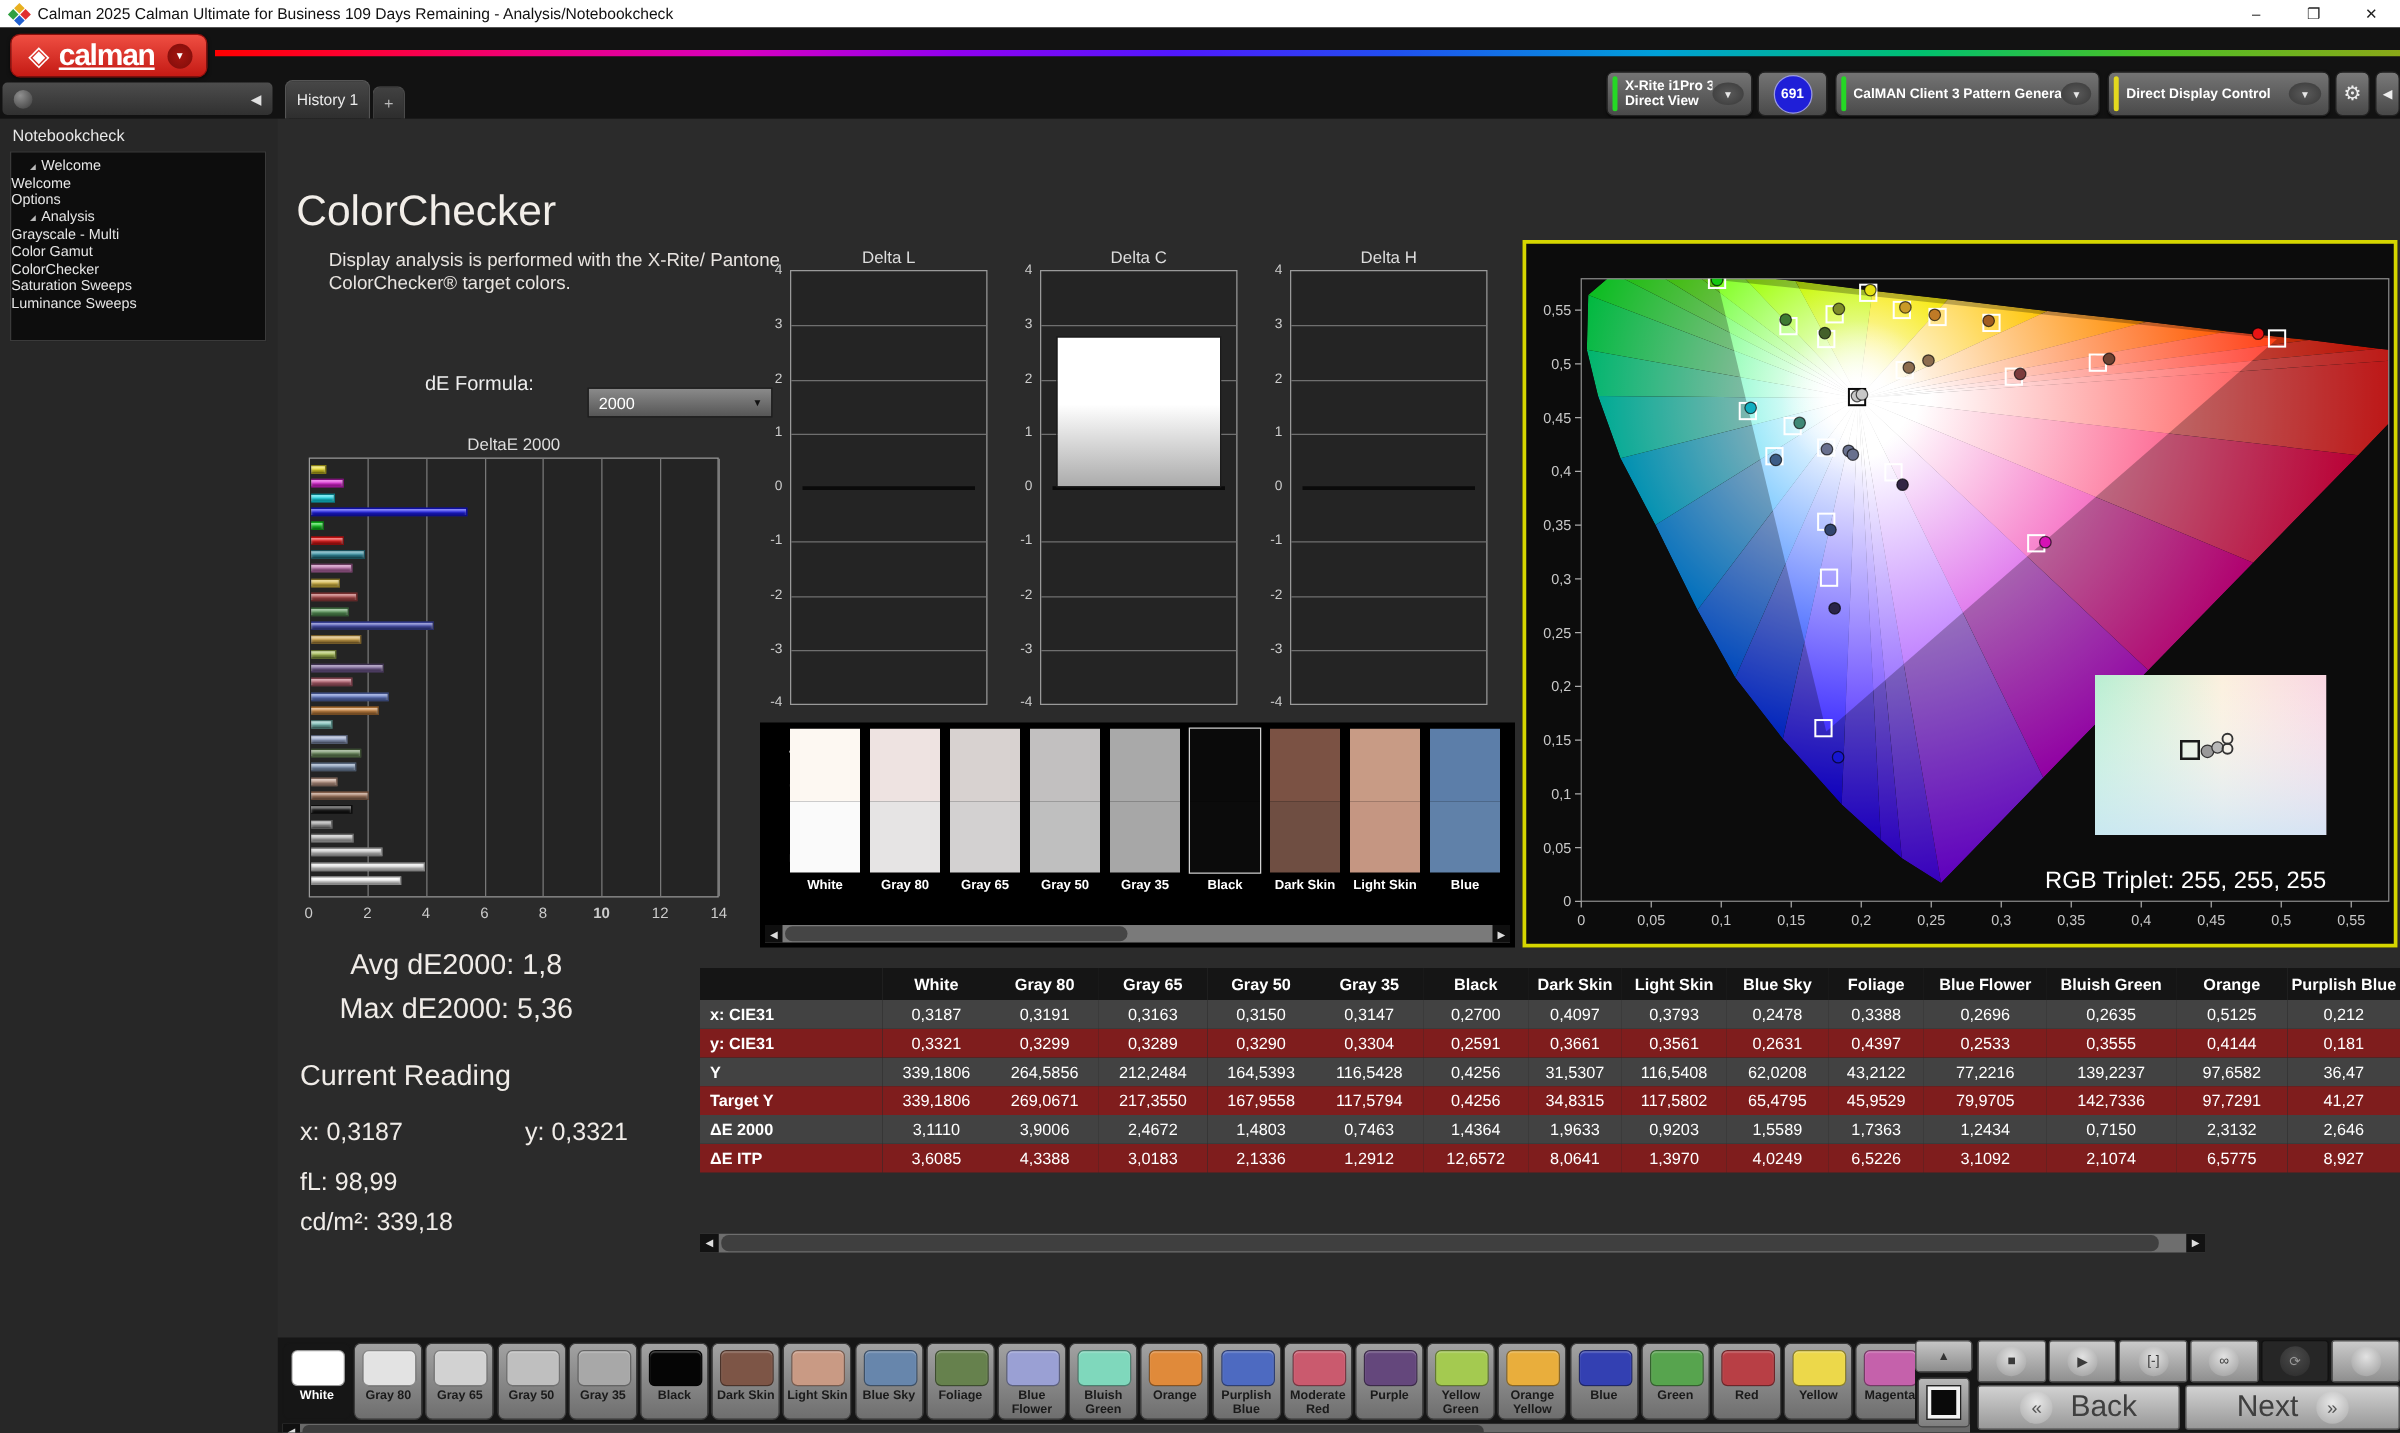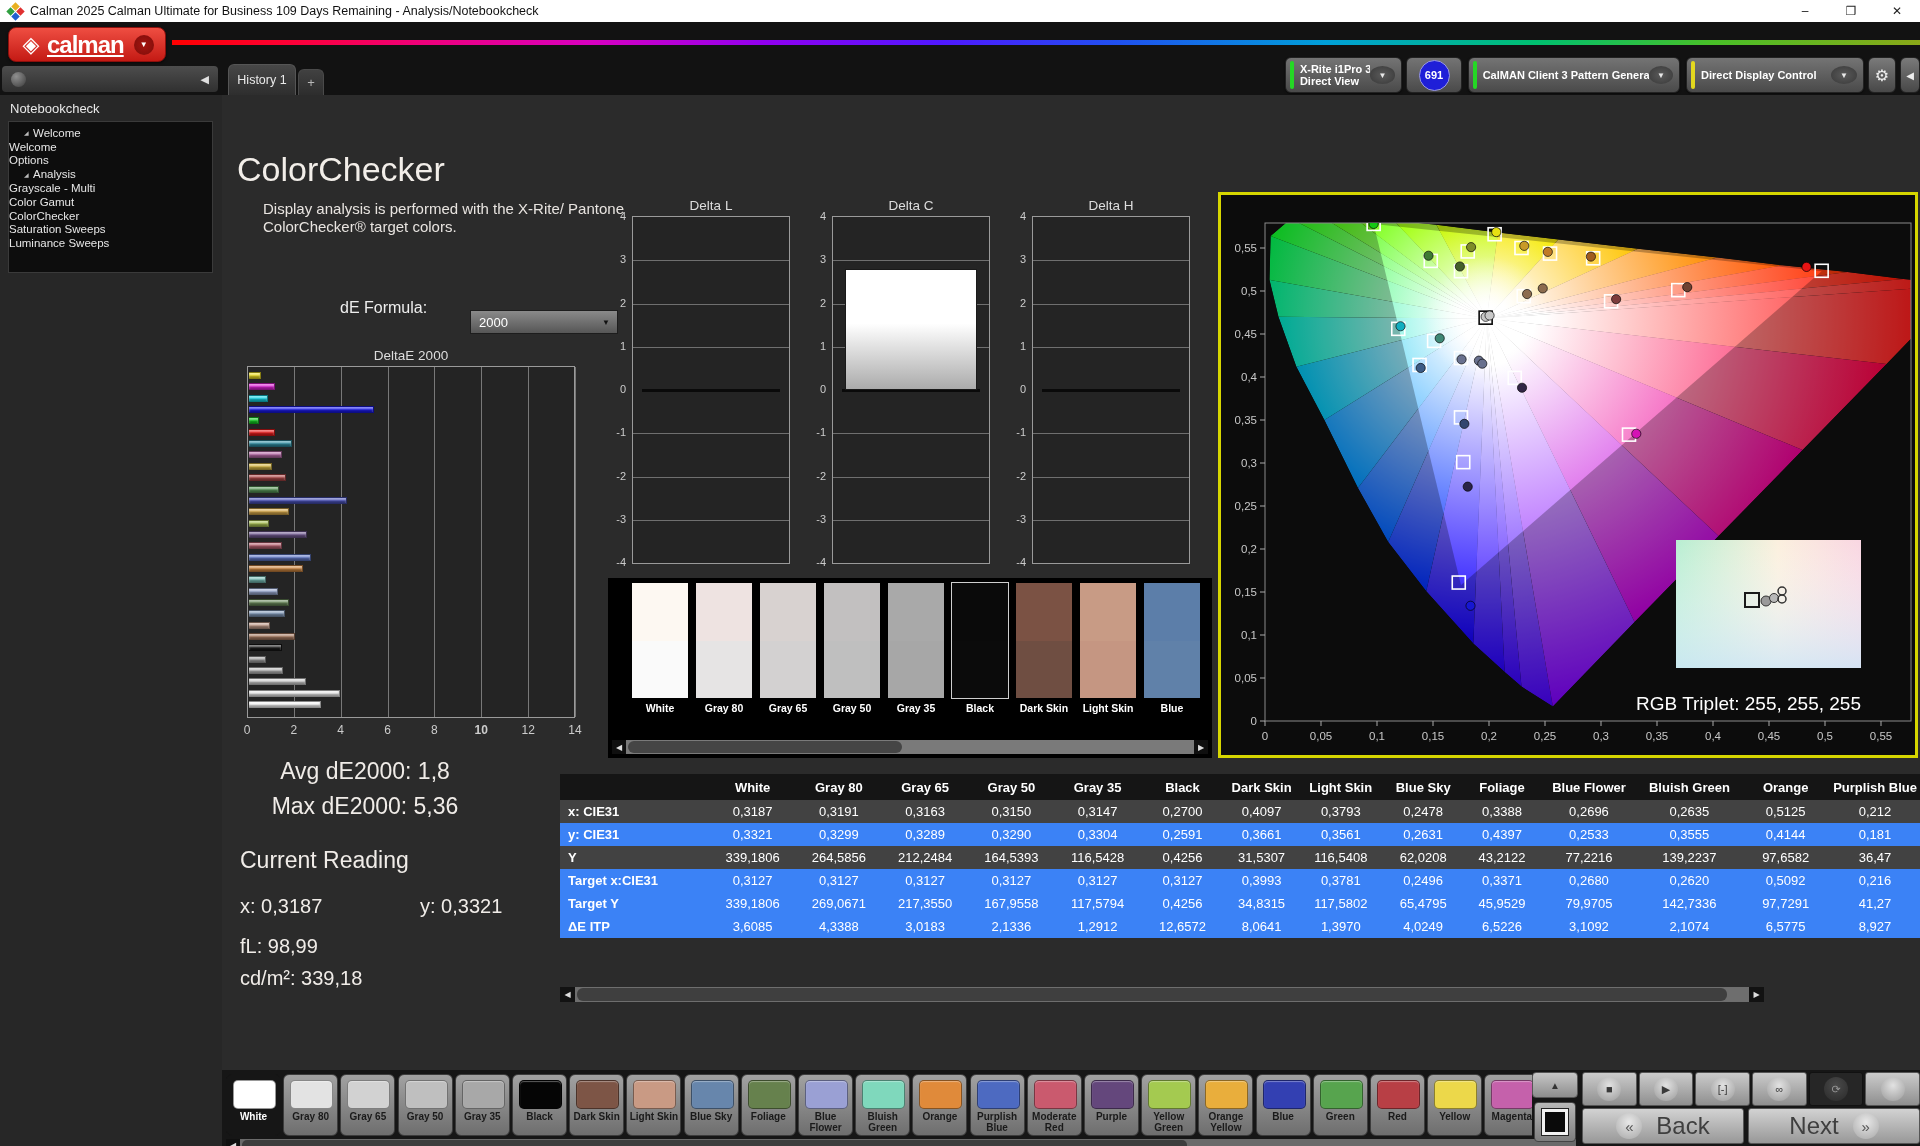--- a/index.html
+++ b/index.html
@@ -120,21 +120,21 @@
   .stat-sm { position:absolute; color:#f0ece8; font-size:20px; }
 
   
   #tbl-wrap { position:absolute; left:338px; top:679px; width:1360px; height:212px; overflow:hidden; }
   #cc-table { border-collapse:collapse; table-layout:fixed; color:#fff; font-size:13px; }
   #cc-table th,#cc-table td { height:23px; padding:0 2px; white-space:nowrap; overflow:hidden; font-weight:normal; }
   #cc-table thead th { background:#151515; font-weight:bold; height:26px; text-align:center; }
   #cc-table td { text-align:center; }
   #cc-table .rl { text-align:left; padding-left:8px; font-weight:bold; }
   #cc-table tr.dk td { background:#424242; }
-  #cc-table tr.lt td { background:#3b82f6; }
+  #cc-table tr.lt td { background:#7f1d1d; }
   #tbl-scroll { position:absolute; left:338px; top:892px; width:1204px; height:15px; background:#6e6e6e; }
   #tbl-scroll .ar { position:absolute; top:0; width:15px; height:15px; background:#121212; color:#ddd;
     font-size:8px; display:flex; align-items:center; justify-content:center; }
   #tbl-scroll .thumb { position:absolute; left:17px; top:1px; width:1150px; height:13px; background:#3f3f3f; border-radius:6px; }
 
   
   #strip-bg { position:absolute; left:0; top:975px; width:1698px; height:76px; background:#161616; }
   #strip { position:absolute; left:4px; top:979px; width:1306px; height:62px; overflow:hidden; }
   .patch-btn { position:absolute; top:0; width:55px; height:62px; border-radius:6px;
     background:linear-gradient(#a2a2a2,#6e6e6e); border:1px solid #3c3c3c; }
@@ -890,52 +890,52 @@
             <td>31,5307</td>
             <td>116,5408</td>
             <td>62,0208</td>
             <td>43,2122</td>
             <td>77,2216</td>
             <td>139,2237</td>
             <td>97,6582</td>
             <td>36,47</td>
           </tr>
           <tr class="lt">
-    <td class="rl">Target x:CIE31</td>
-            <td>0,3127</td>
-            <td>0,3127</td>
-            <td>0,3127</td>
-            <td>0,3127</td>
-            <td>0,3127</td>
-            <td>0,3127</td>
-            <td>0,3993</td>
-            <td>0,3781</td>
-            <td>0,2496</td>
-            <td>0,3371</td>
-            <td>0,2680</td>
-            <td>0,2620</td>
-            <td>0,5092</td>
-            <td>0,216</td>
-          </tr>
-          <tr class="lt">
     <td class="rl">Target Y</td>
             <td>339,1806</td>
             <td>269,0671</td>
             <td>217,3550</td>
             <td>167,9558</td>
             <td>117,5794</td>
             <td>0,4256</td>
             <td>34,8315</td>
             <td>117,5802</td>
             <td>65,4795</td>
             <td>45,9529</td>
             <td>79,9705</td>
             <td>142,7336</td>
             <td>97,7291</td>
             <td>41,27</td>
+          </tr>
+          <tr class="dk">
+    <td class="rl">ΔE 2000</td>
+            <td>3,1110</td>
+            <td>3,9006</td>
+            <td>2,4672</td>
+            <td>1,4803</td>
+            <td>0,7463</td>
+            <td>1,4364</td>
+            <td>1,9633</td>
+            <td>0,9203</td>
+            <td>1,5589</td>
+            <td>1,7363</td>
+            <td>1,2434</td>
+            <td>0,7150</td>
+            <td>2,3132</td>
+            <td>2,646</td>
           </tr>
           <tr class="lt">
     <td class="rl">ΔE ITP</td>
             <td>3,6085</td>
             <td>4,3388</td>
             <td>3,0183</td>
             <td>2,1336</td>
             <td>1,2912</td>
             <td>12,6572</td>
             <td>8,0641</td>

